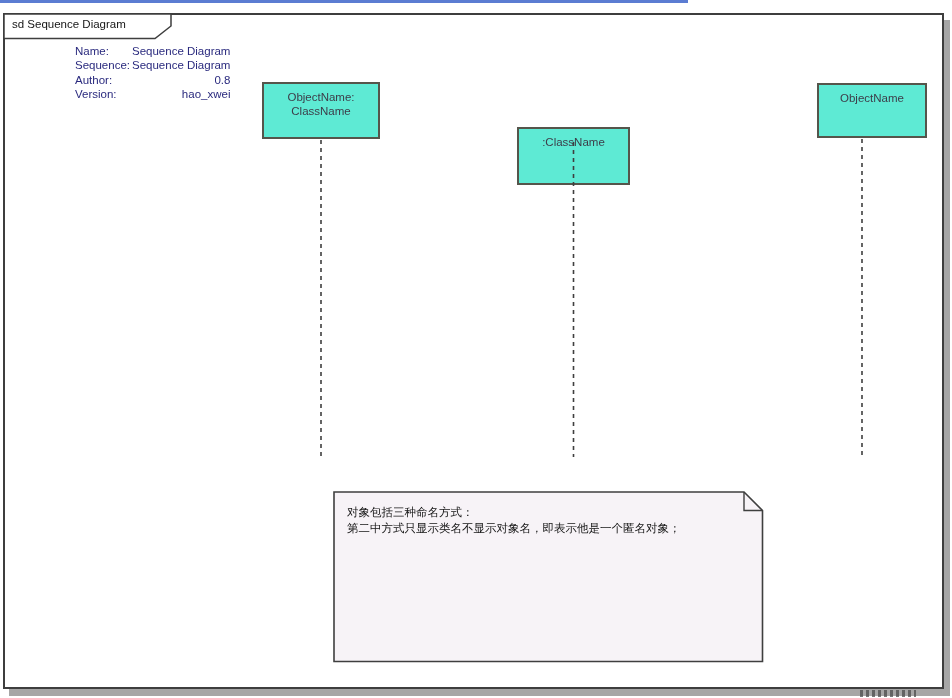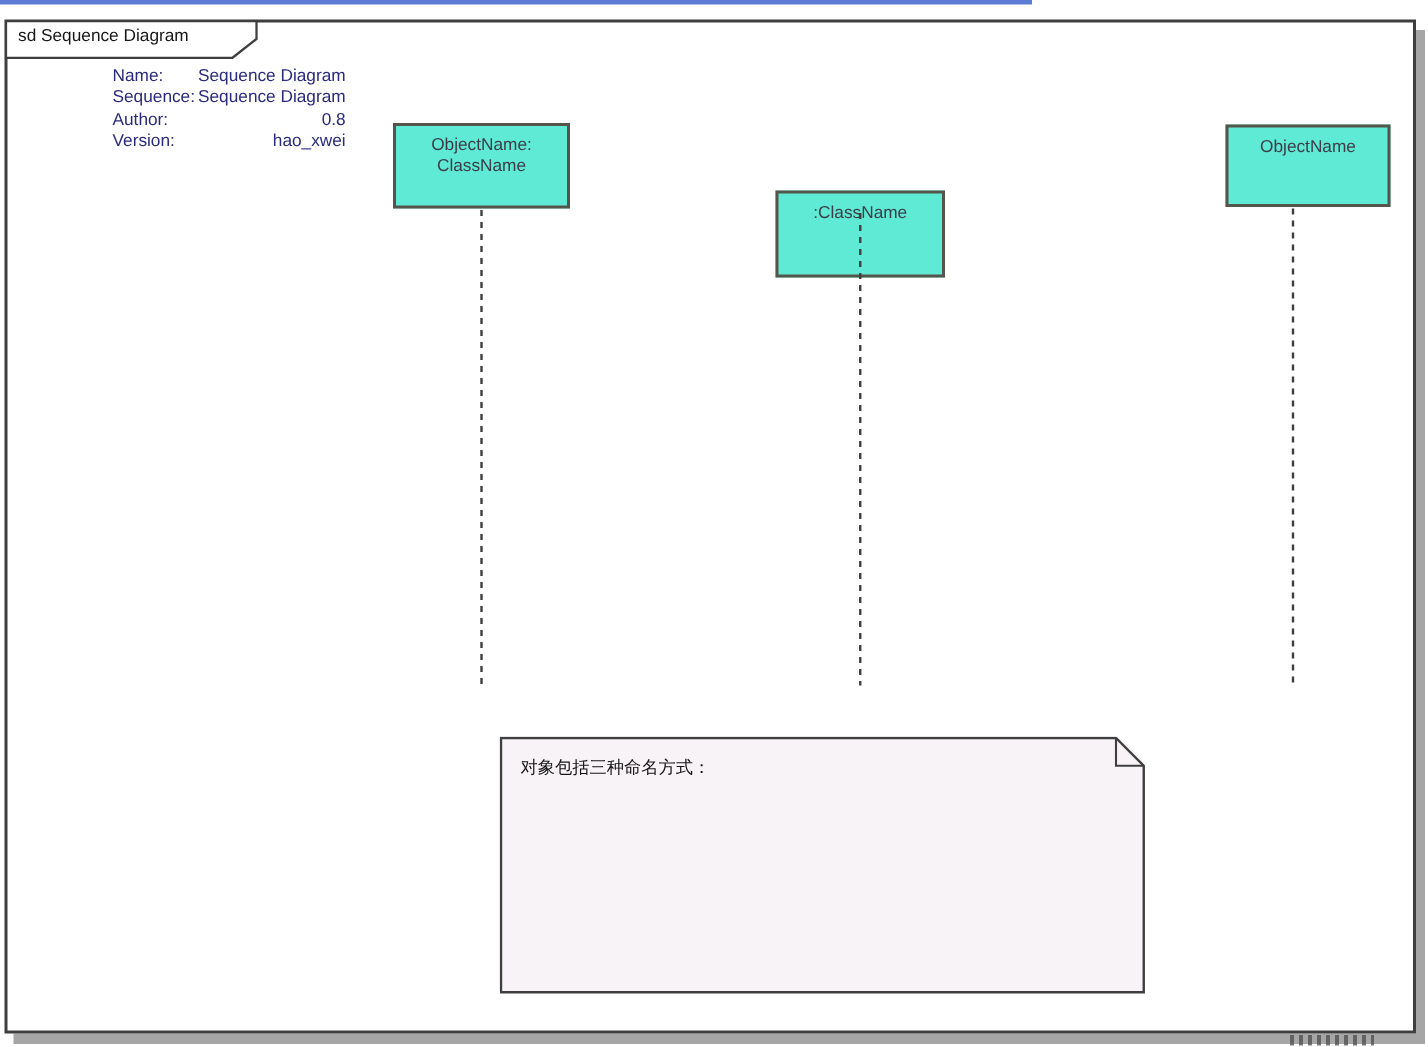--- a/index.html
+++ b/index.html
@@ -102,18 +102,19 @@
     <line x1="862" y1="139" x2="862" y2="457" stroke="#3f3f3f" stroke-width="1.6" stroke-dasharray="4 4"></line>
   </svg>
 
   <div class="note">
     <svg width="431" height="172">
       <path d="M1,1 L411,1 L429.5,19.5 L429.5,170.5 L1,170.5 Z" fill="#f7f3f7" stroke="#3f3f3f" stroke-width="1.6"></path>
       <path d="M411,1 L411,19.5 L429.5,19.5" fill="none" stroke="#3f3f3f" stroke-width="1.4"></path>
     </svg>
     <div class="note-text">
       <div>对象包括三种命名方式：</div>
+      <div>第二中方式只显示类名不显示对象名，即表示他是一个匿名对象；</div>
     </div>
   </div>
 
   <div class="watermark"></div>
 
 </div>
 
 </body></html>

